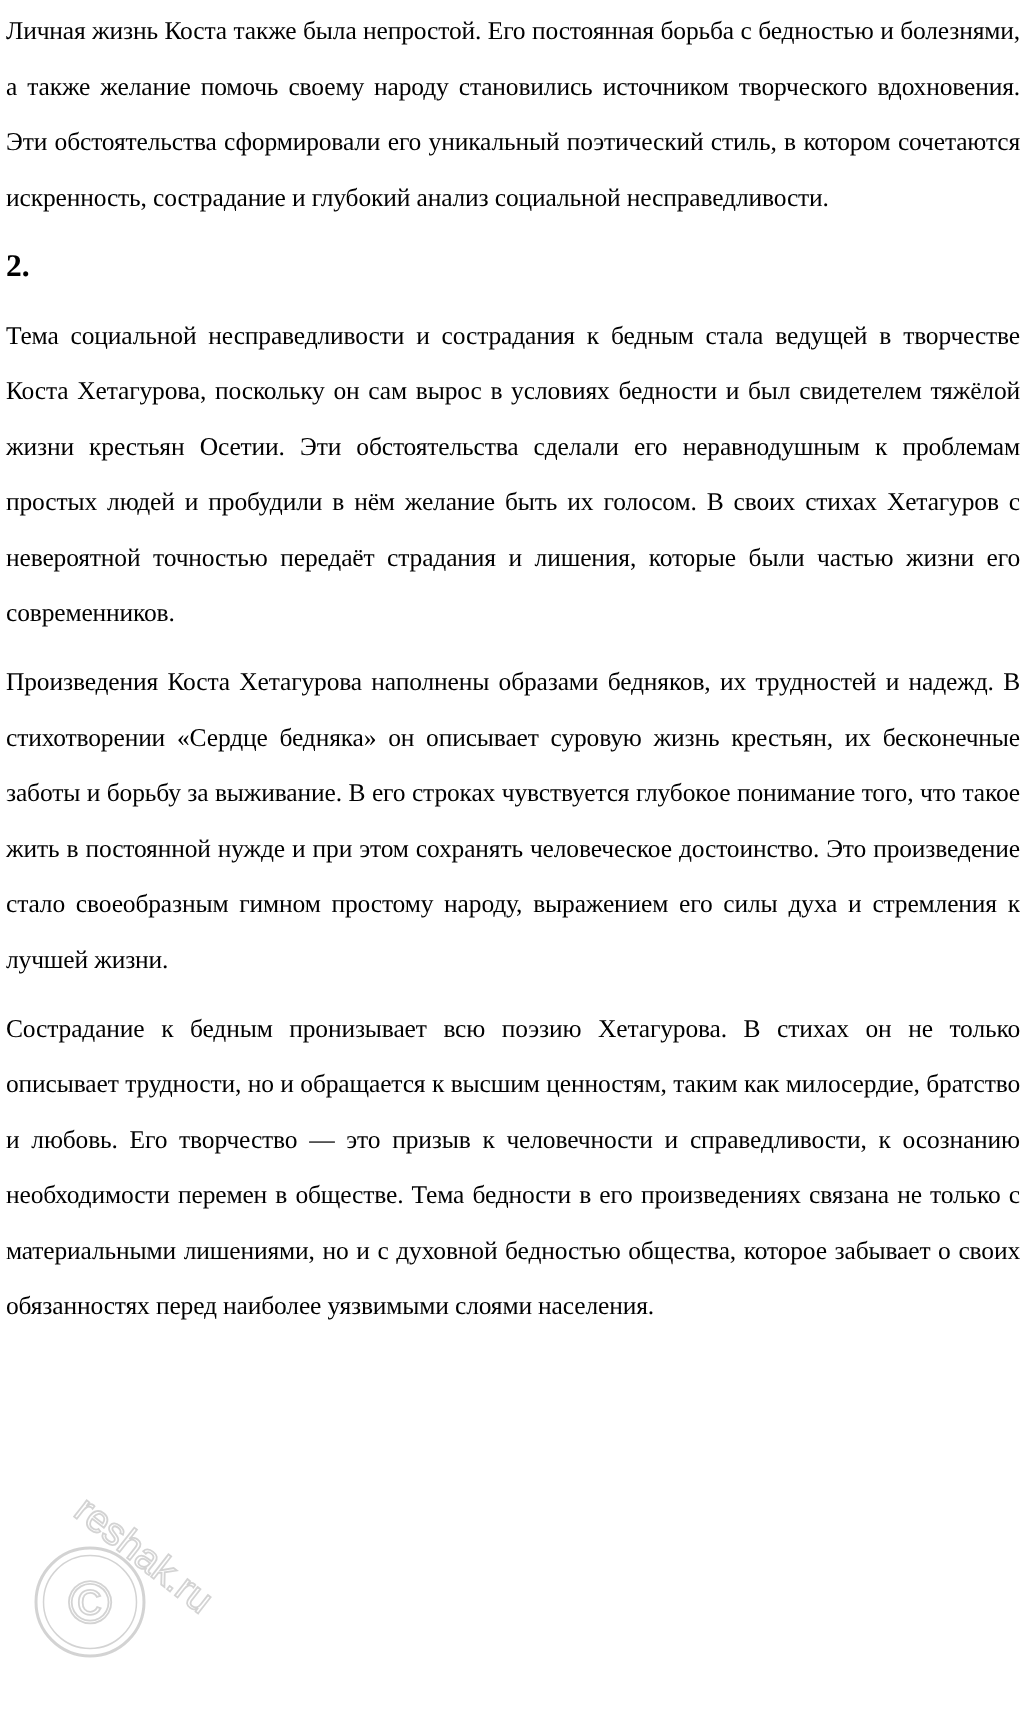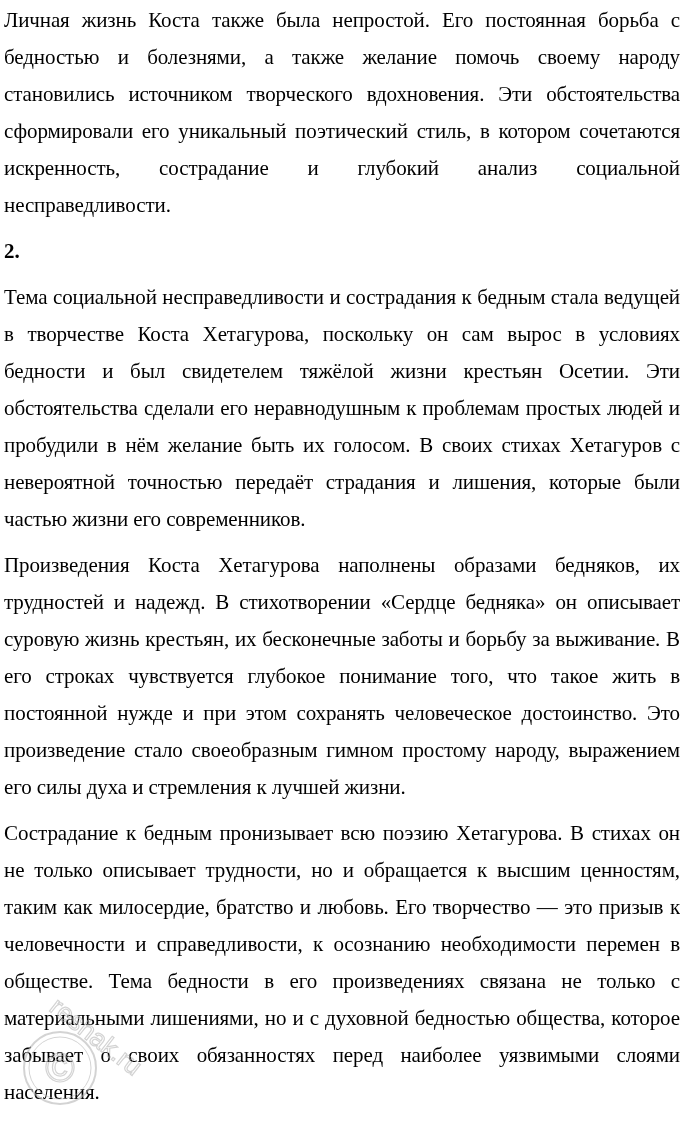--- a/index.html
+++ b/index.html
@@ -16,21 +16,21 @@
       color: #000000;
     }
     .page {
       position: absolute;
       left: 4px;
       top: 2px;
       width: 676px;
     }
     p.para {
       margin: 0 0 9px 0;
-      font-size: 21px;
+      font-size: 17px;
       line-height: 37px;
       text-align: justify;
       letter-spacing: -0.1px;
     }
     .heading {
       margin: 6px 0 9px 0;
       font-size: 21px;
       line-height: 37px;
       font-weight: bold;
     }

